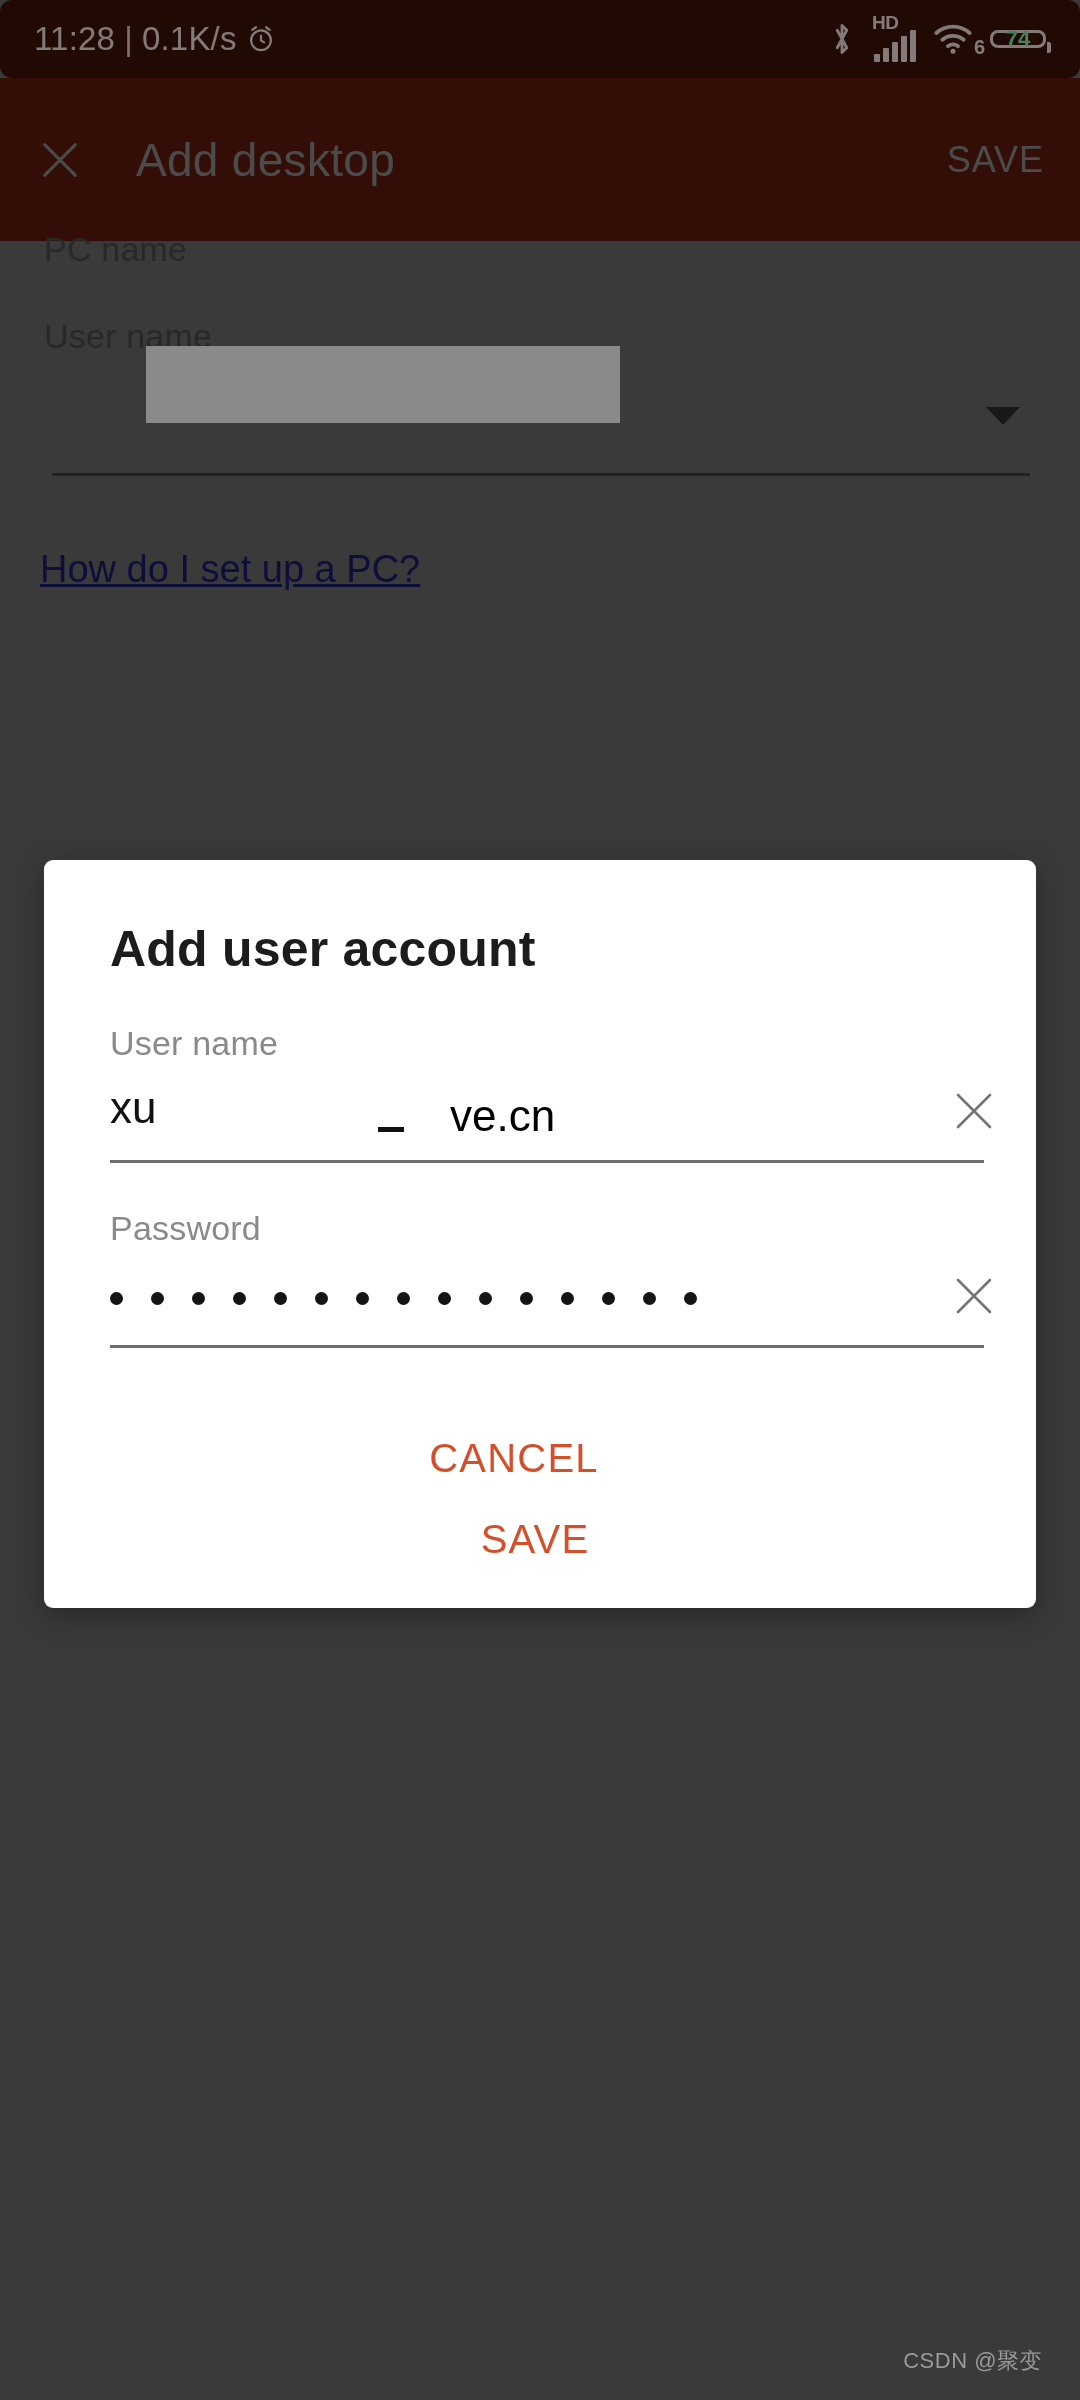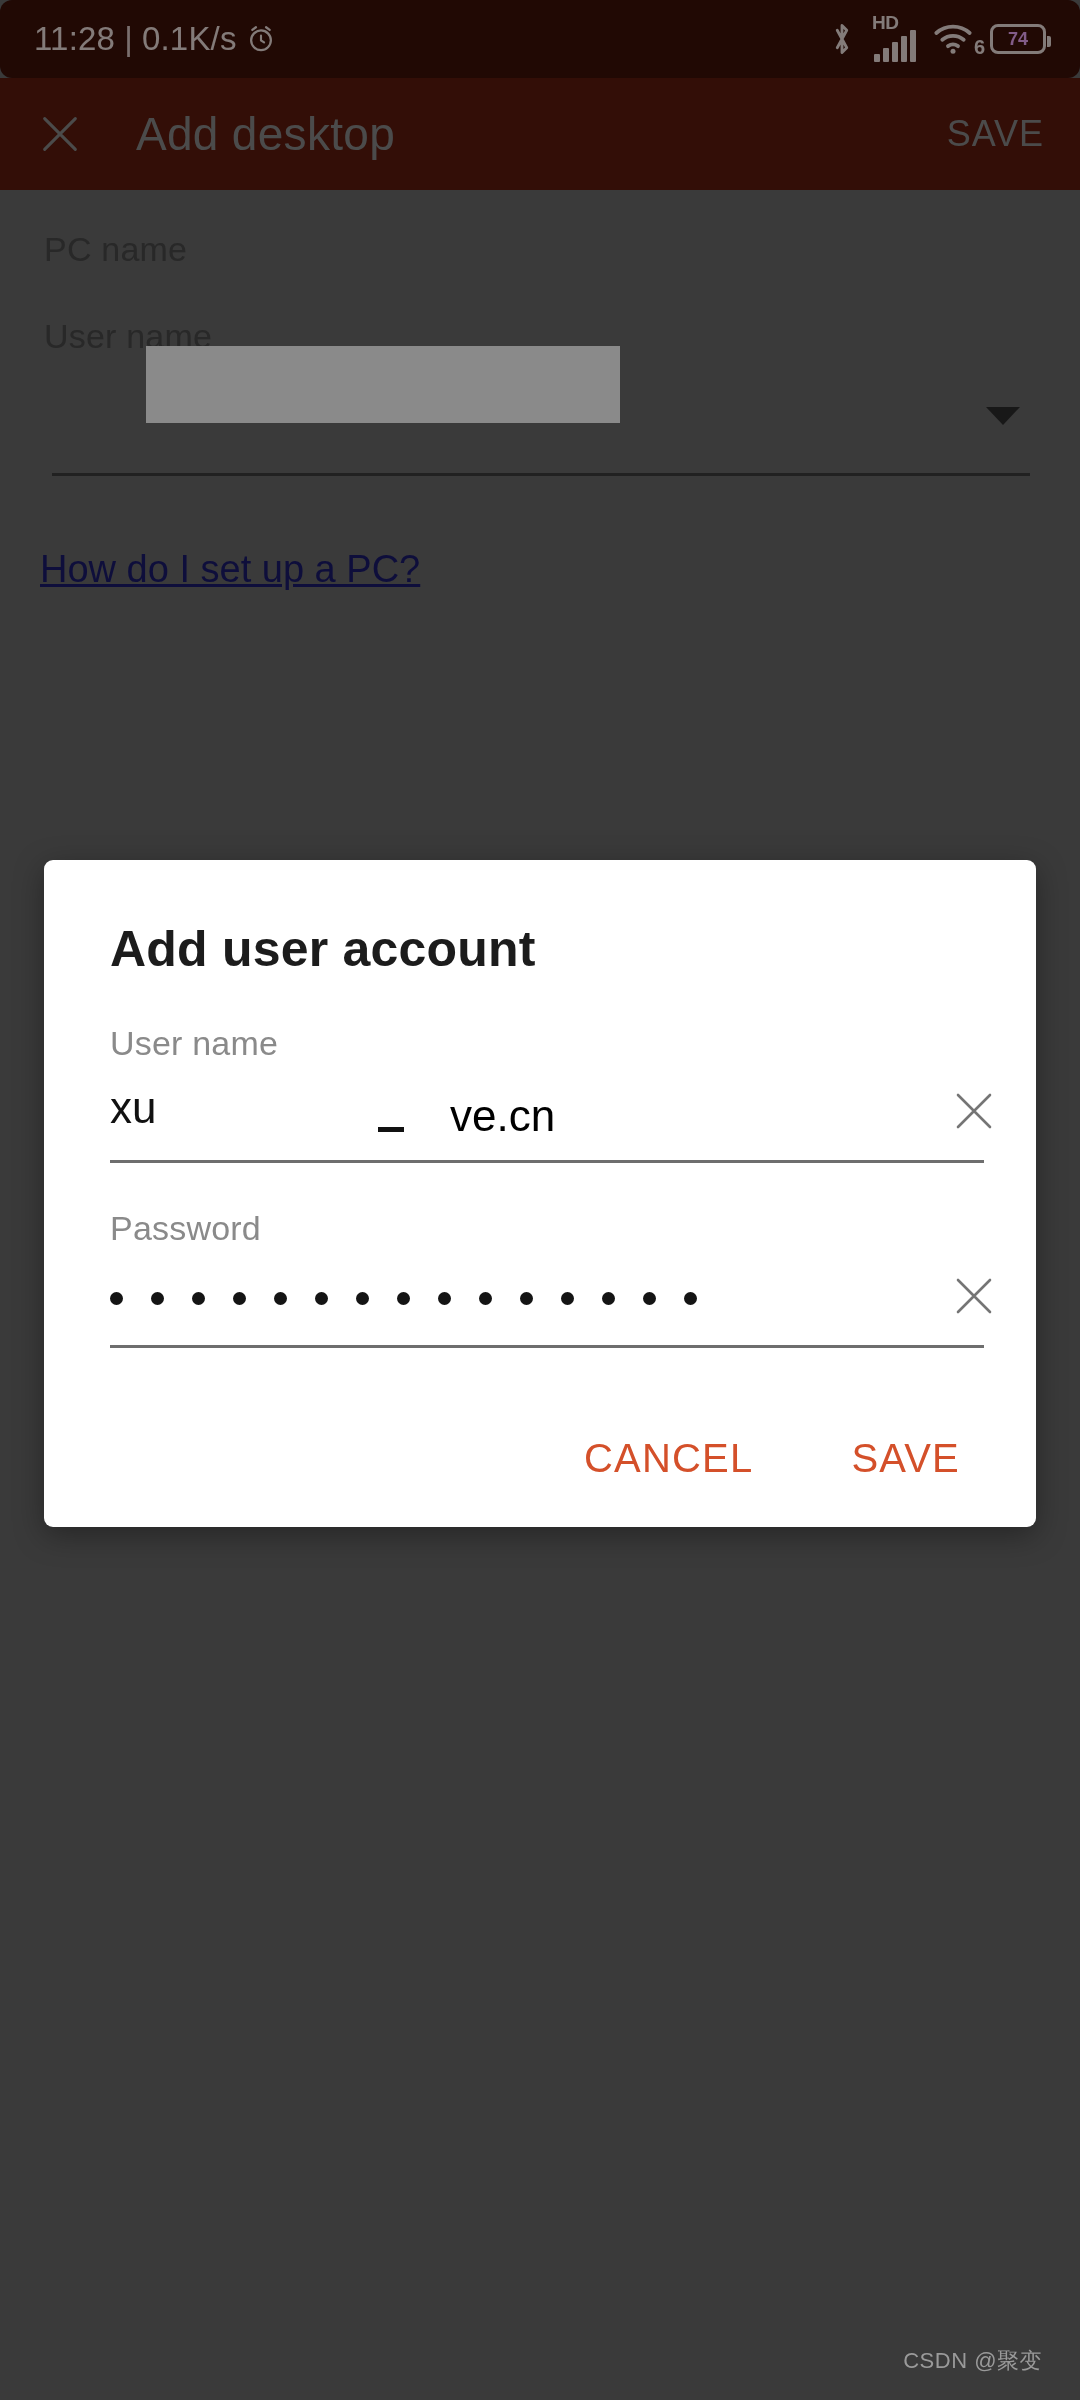--- a/index.html
+++ b/index.html
@@ -48,34 +48,34 @@
   .bars i { display:block; width:6px; background:#f3e3e0; border-radius:1px; }
   .bars i:nth-child(1){ height:8px; }
   .bars i:nth-child(2){ height:14px; }
   .bars i:nth-child(3){ height:20px; }
   .bars i:nth-child(4){ height:26px; }
   .bars i:nth-child(5){ height:32px; }
   .wifi-wrap { position:relative; display:inline-flex; align-items:flex-end; }
   .wifi-6 { position:absolute; right:-12px; bottom:-4px; font-size:20px; font-weight:600; }
   .battery {
     position:relative;
-    width:56px; height:30px;
+    width:56px; height:18px;
     border:3px solid #f3e3e0; border-radius:8px;
     display:flex; align-items:center; justify-content:center;
-    font-size:18px; font-weight:700; color:#f0abfc;
+    font-size:22px; font-weight:700; color:#86efac;
   }
   .battery::after {
     content:""; position:absolute; right:-8px; top:9px;
     width:4px; height:11px; background:#f3e3e0; border-radius:0 2px 2px 0;
   }
 
   
   .appbar {
     position:absolute; top:78px; left:0;
-    width:1080px; height:112px;
+    width:1080px; height:163px;
     background:#5e1b0e;
     display:flex; align-items:center;
   }
   .appbar-close {
     width:120px; height:152px;
     display:flex; align-items:center; justify-content:center;
   }
   .appbar-title {
     font-size:46px; color:#8b8b8b; font-weight:400;
     letter-spacing:.3px; margin-left:16px;
@@ -187,21 +187,21 @@
     transform:translateY(-50%);
   }
   .pw-dots { display:flex; align-items:center; gap:0; }
   .pw-dots span {
     display:block; width:13px; height:13px;
     border-radius:50%; background:#141414;
     margin-right:28px;
   }
   .dialog-actions {
     display:flex; justify-content:flex-end; align-items:center;
-    gap:8px; padding:78px 52px 14px 0;
+    gap:16px; padding:78px 52px 14px 0;flex-direction:column;
   }
   .dlg-btn {
     font-size:40px; color:#d4502a;
     letter-spacing:1.2px; font-weight:400;
     padding:10px 24px;
   }
   .dlg-btn.save { margin-left:42px; }
 
   
   .watermark {

